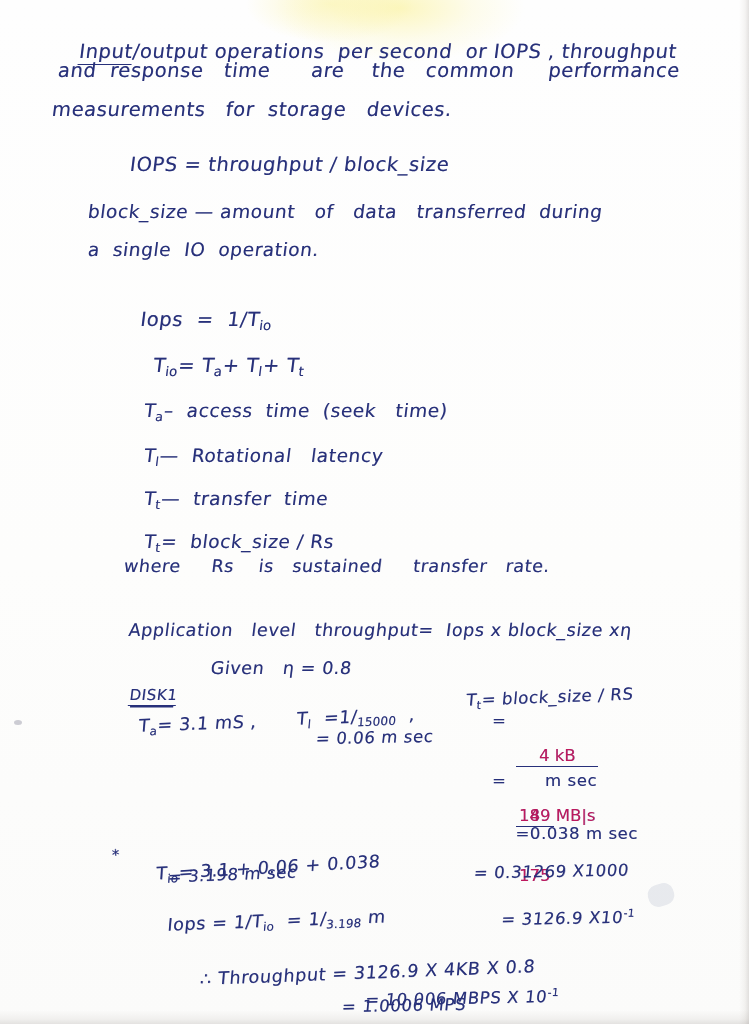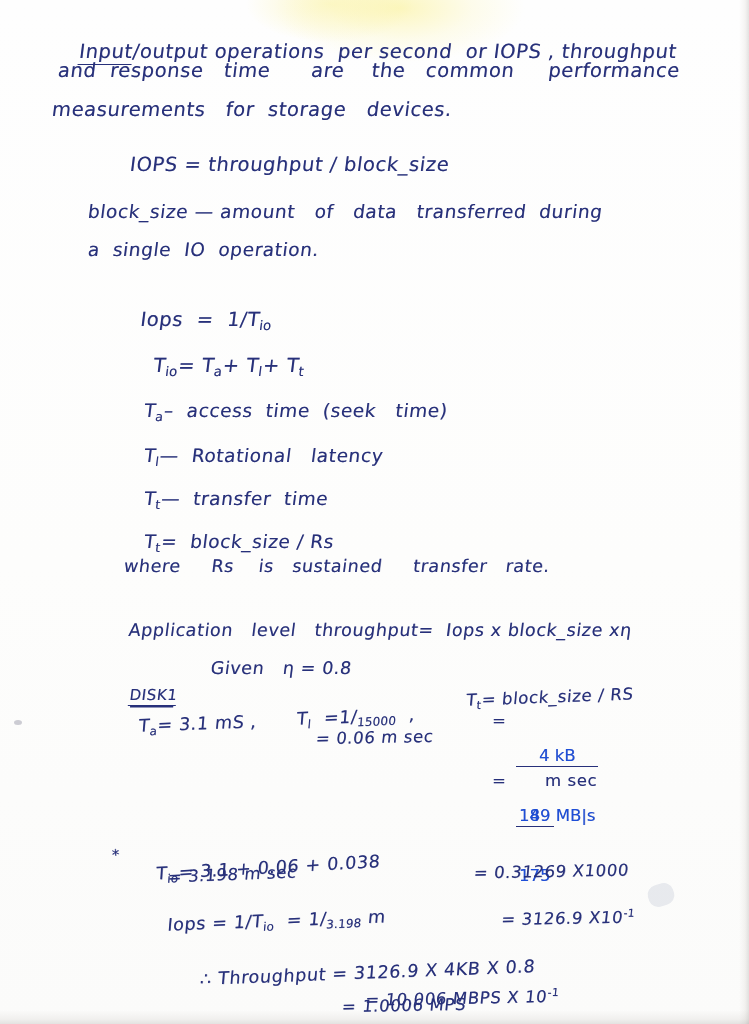--- a/index.html
+++ b/index.html
@@ -80,21 +80,21 @@
     border-bottom: 1.6px solid #27307a;
     box-shadow: 0 4px 0 -2.4px #27307a;
     padding-bottom: 1px;
   }
 
   
   .frac {
     position: absolute;
     display: inline-block;
     text-align: center;
-    color: #1d4ed8;
+    color: #be185d;
     font-family: "DejaVu Sans", sans-serif;
     white-space: pre;
     text-shadow: 0.35px 0.25px 0 rgba(39,48,122,0.45);
   }
   .frac .num { display: block; border-bottom: 1.7px solid #27307a; padding: 0 3px 1px 3px; }
   .frac .den { display: block; padding: 1px 3px 0 3px; }
 </style>
 </head>
 <body>
 
@@ -172,20 +172,23 @@
     <span class="den">189 MB|s</span>
   </div>
 
   <div class="ink s22" style="left:492px; top:772px;">=</div>
   <div class="frac" style="left:516px; top:768px; font-size:16.5px;">
     <span class="num">4</span>
     <span class="den">175</span>
   </div>
   <div class="ink s22" style="left:545px; top:772px;">m sec</div>
 
+  <div class="ink s22" style="left:492px; top:808px;">
+    <span>=</span><span>0.038 m sec</span>
+  </div>
 
   <div class="ink s20" style="left:112px; top:848px; transform:rotate(-4deg);">*</div>
   <div class="ink rot3 s24" style="left:132px; top:841px;">
     <span>T</span><span class="sub">io</span><span>= 3.1 + 0.06 + 0.038</span>
   </div>
   <div class="ink rot2 s22" style="left:168px; top:866px;">= 3.198 m sec</div>
 
   <div class="ink rot2 s24" style="left:143px; top:894px;">
     <span>Iops</span><span> </span><span>=</span><span> </span><span>1</span><span>/</span><span>T</span><span class="sub">io</span><span>  </span><span>=</span><span> </span><span>1</span><span>/</span><span class="sub">3.198</span><span> </span><span>m</span>
   </div>

